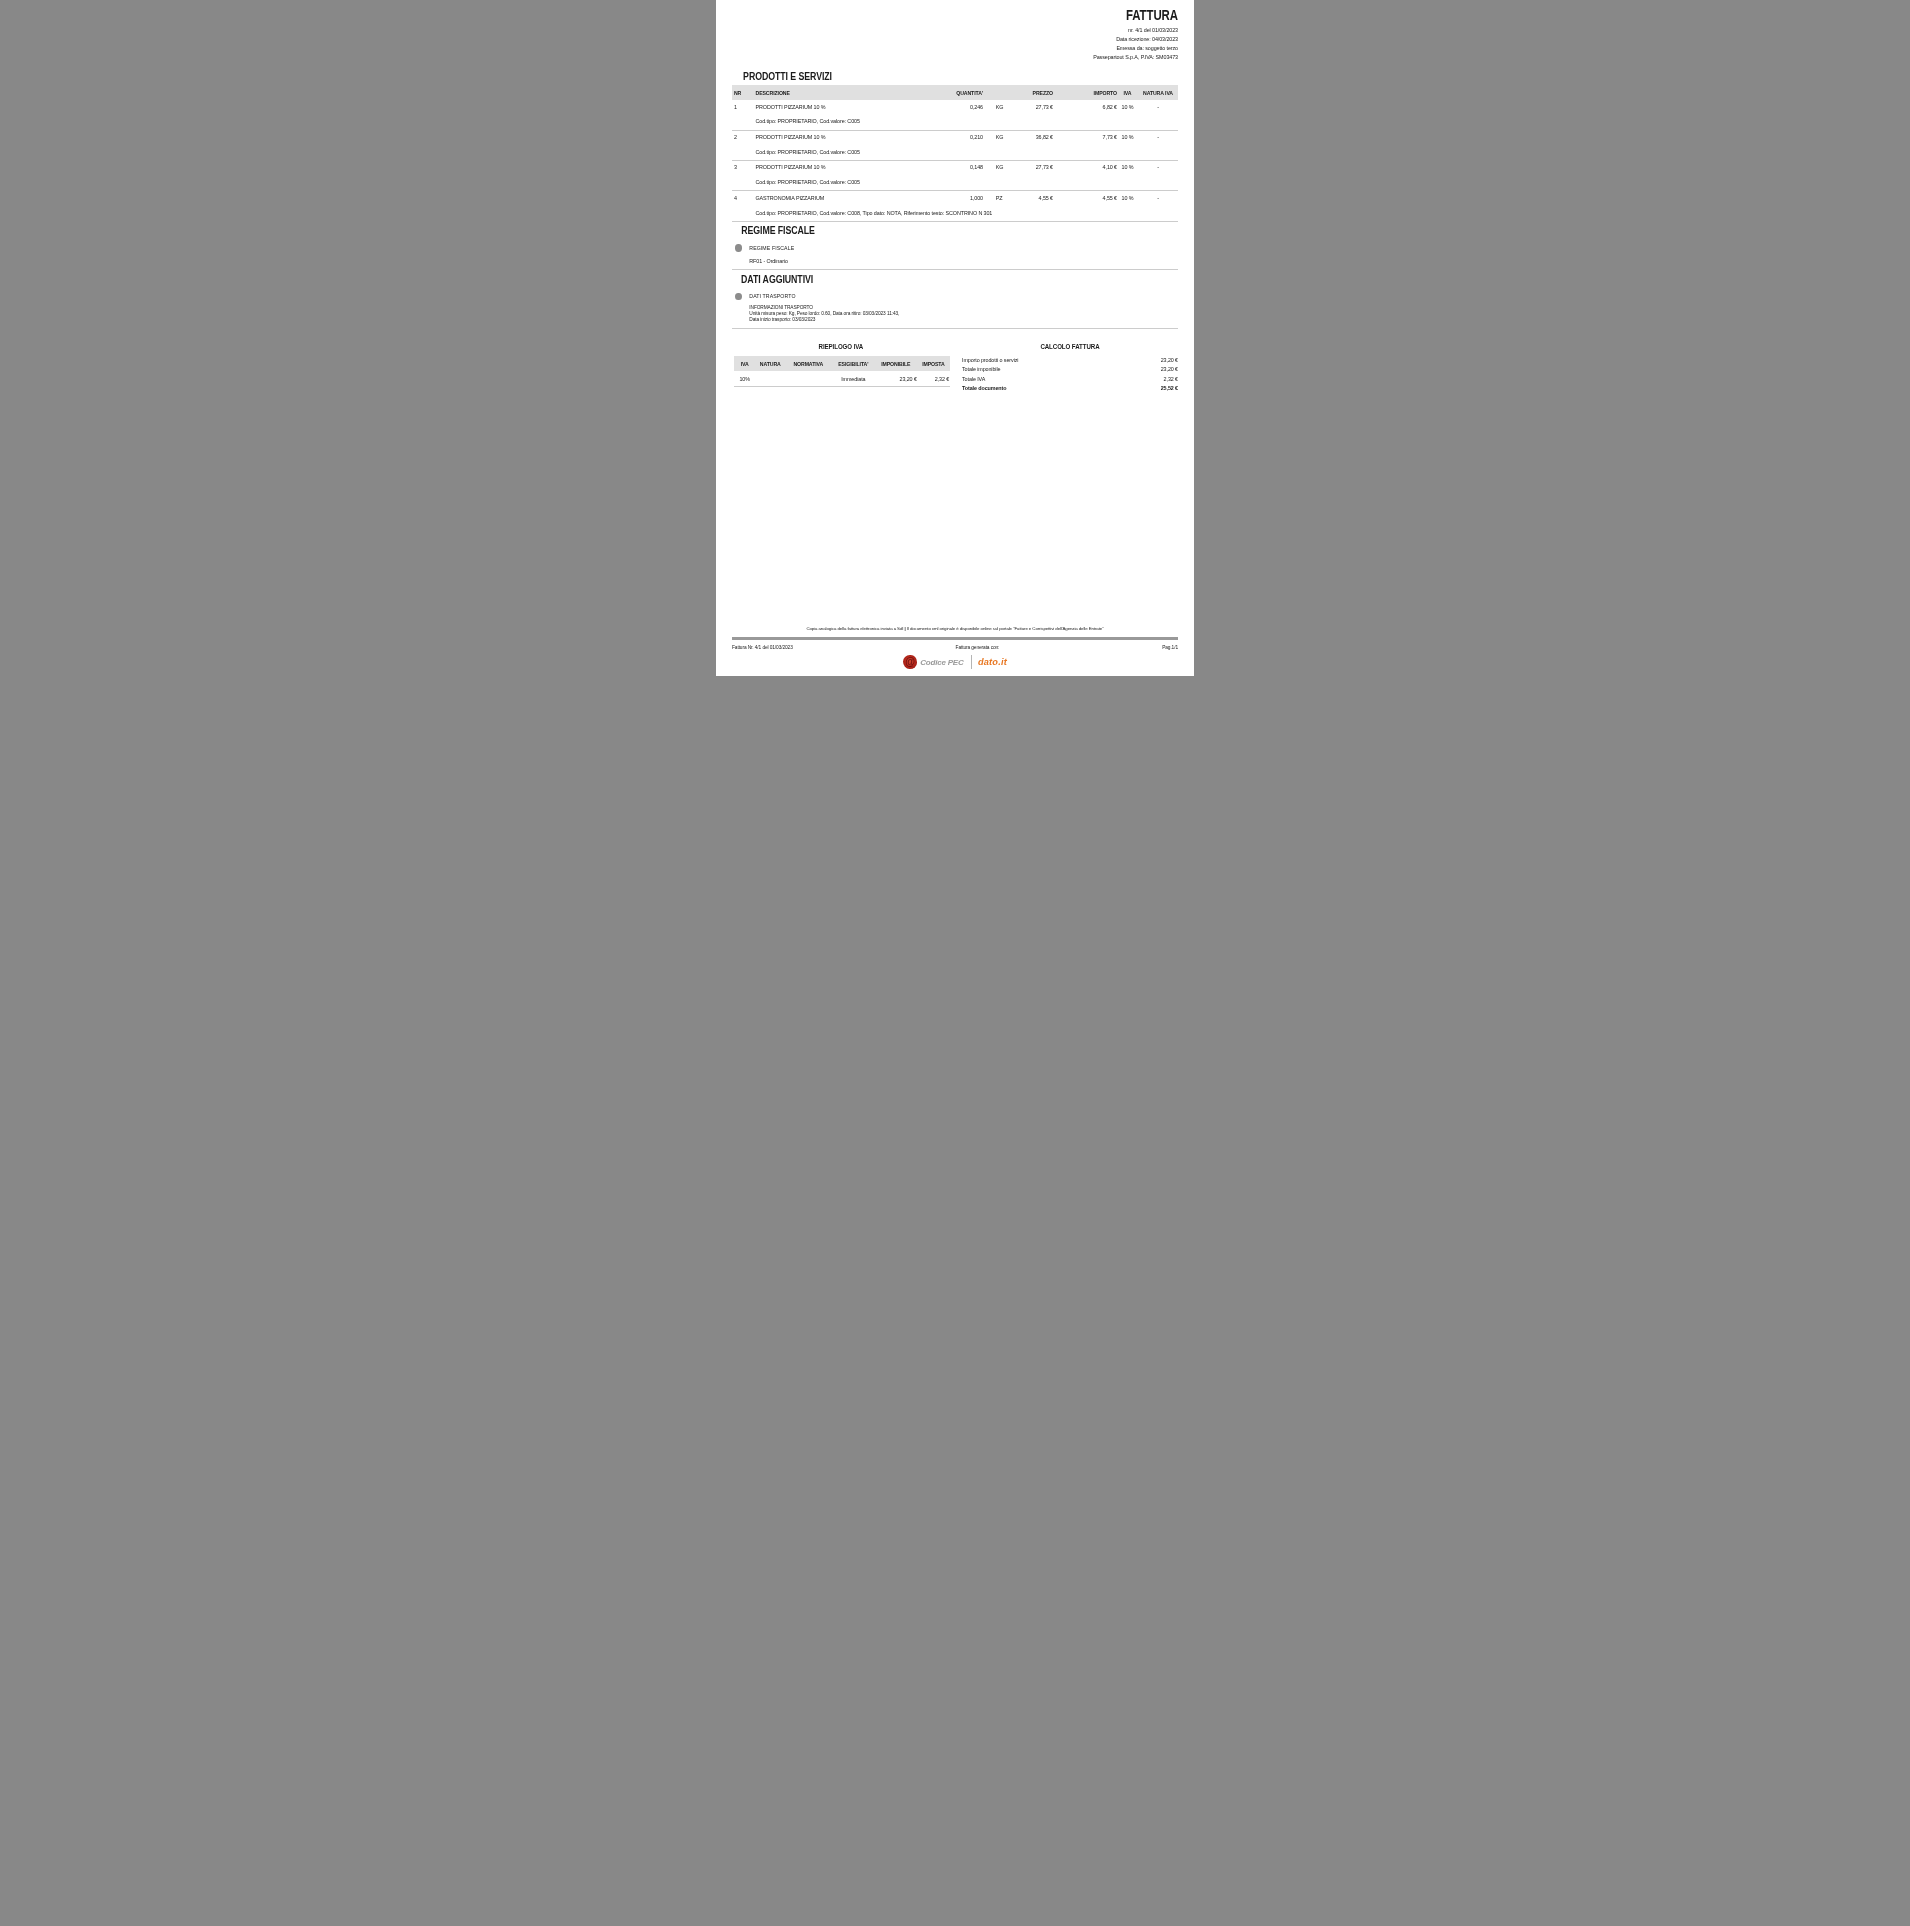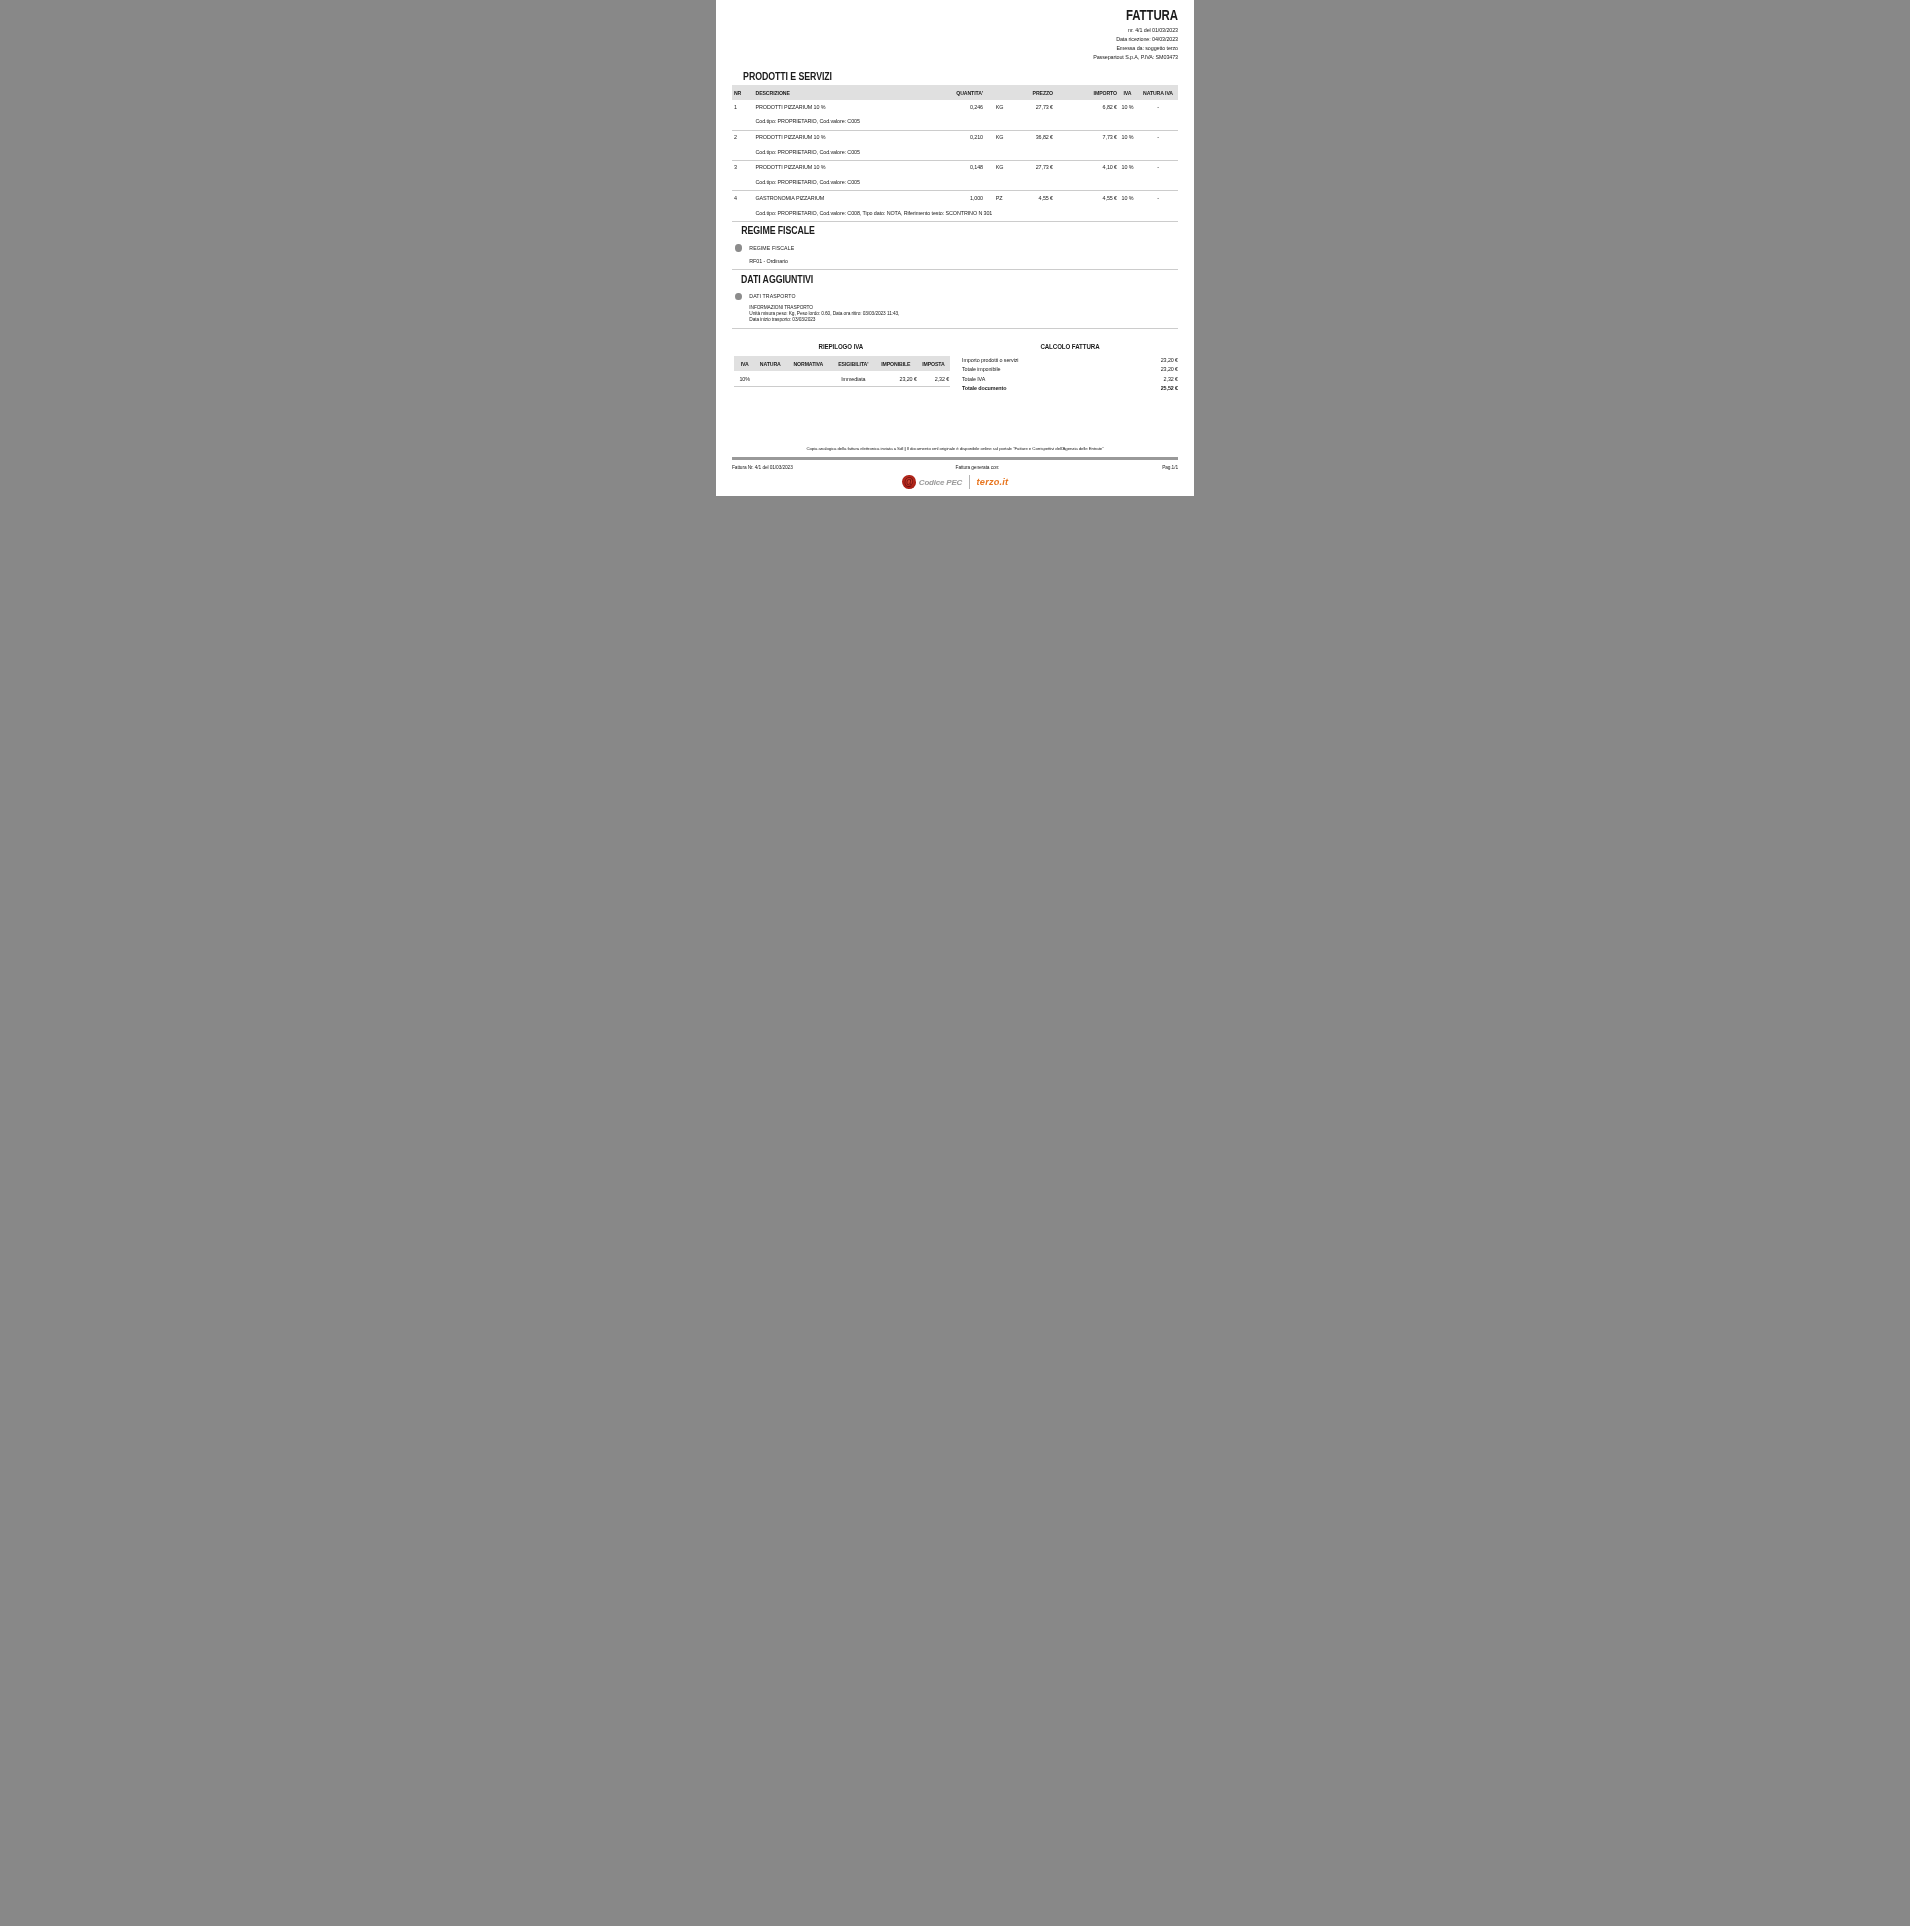--- a/index.html
+++ b/index.html
@@ -1,17 +1,17 @@
 <!DOCTYPE html>
 <html style="font-size:6.2px"><head>
 <meta charset="utf-8">
 <style>
   html,body{margin:0;padding:0;background:#888;}
   .page{
-    width:478px;height:496px;margin:0 auto;background:#ffffff;
+    width:478px;height:676px;margin:0 auto;background:#ffffff;
     position:relative;overflow:hidden;
     font-family:"Liberation Sans","DejaVu Sans",sans-serif;
     color:#1b1b1b;letter-spacing:-0.1px;
   }
   
   .cond{display:inline-block;transform:scaleX(0.8);}
   .cond-r{transform-origin:100% 50%;}
   .cond-l{transform-origin:0 50%;}
   .cond-c{transform-origin:50% 50%;}
 
@@ -254,18 +254,18 @@
       <span>Fattura Nr. 4/1 del 01/03/2023</span>
       <span>Fattura generata con:</span>
       <span>Pag.1/1</span>
     </div>
     <div class="logos">
       <div class="logo-pec">
         <span class="at-blob">@</span>
         <span class="pec-text">Codice PEC</span>
       </div>
       <div class="logo-divider"></div>
-      <span class="aruba-it">terzo.it</span>
+      <span class="aruba-it">dato.it</span>
     </div>
   </footer>
 
 </div>
 
 
 </body></html>

